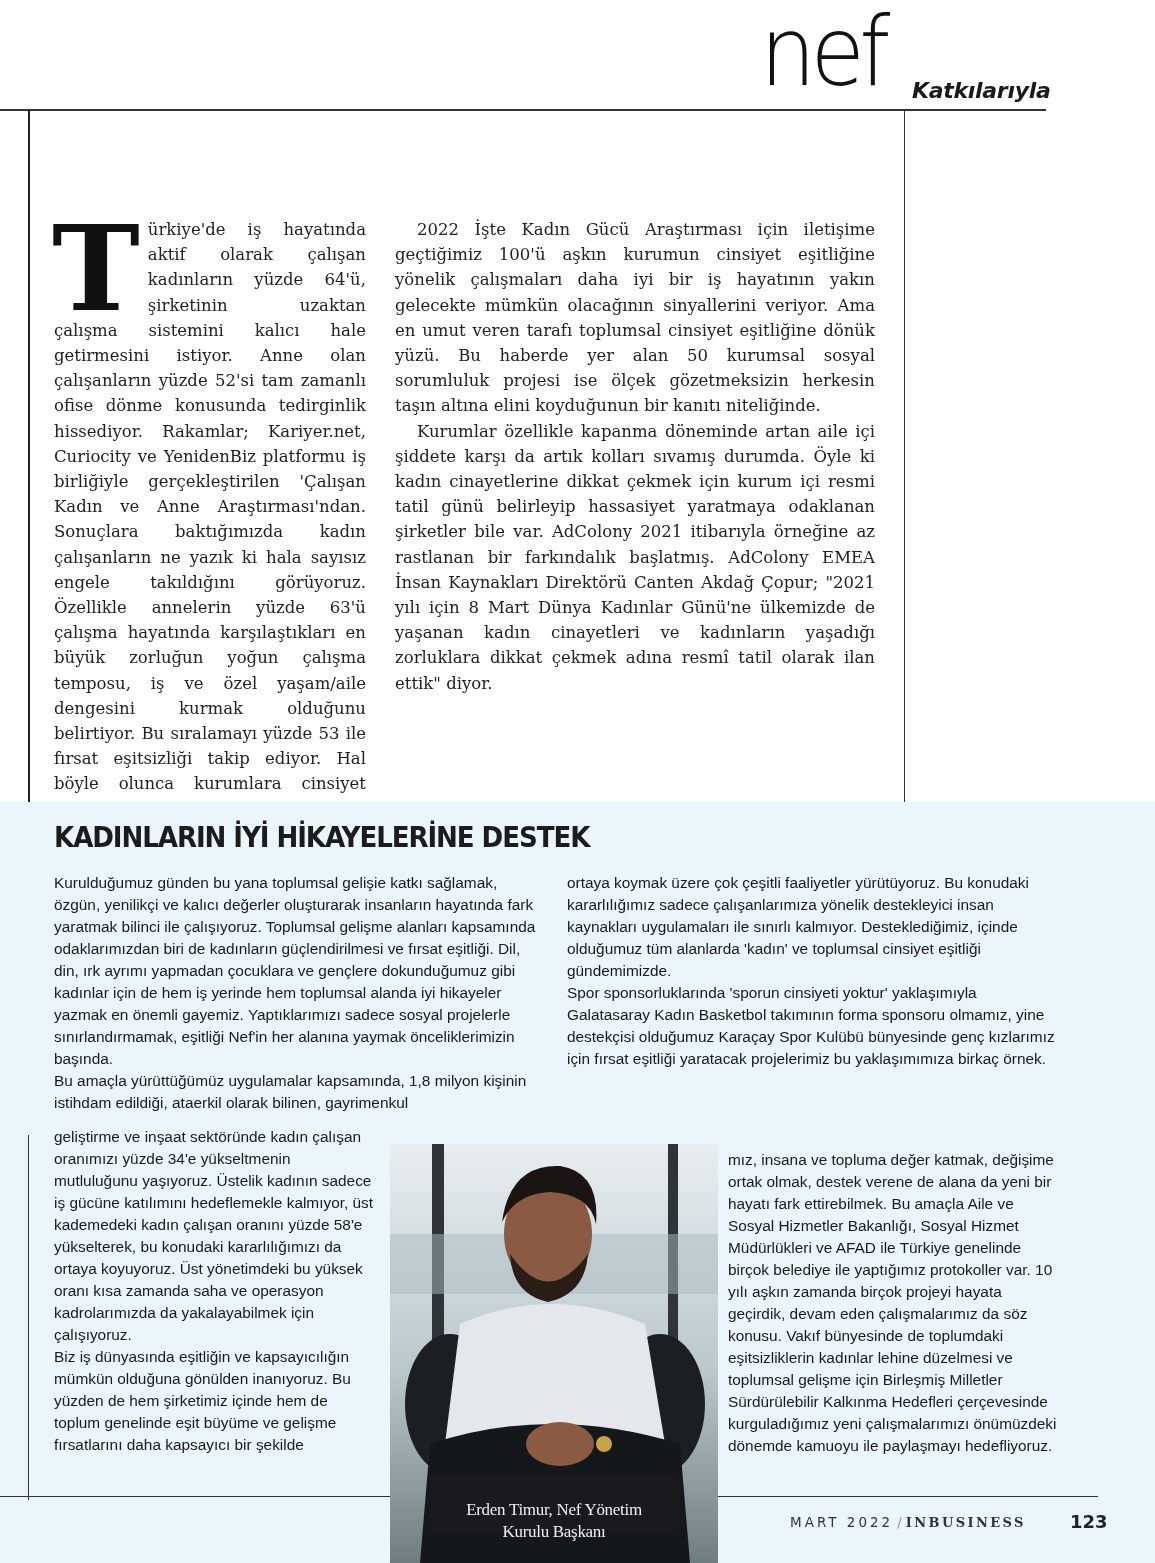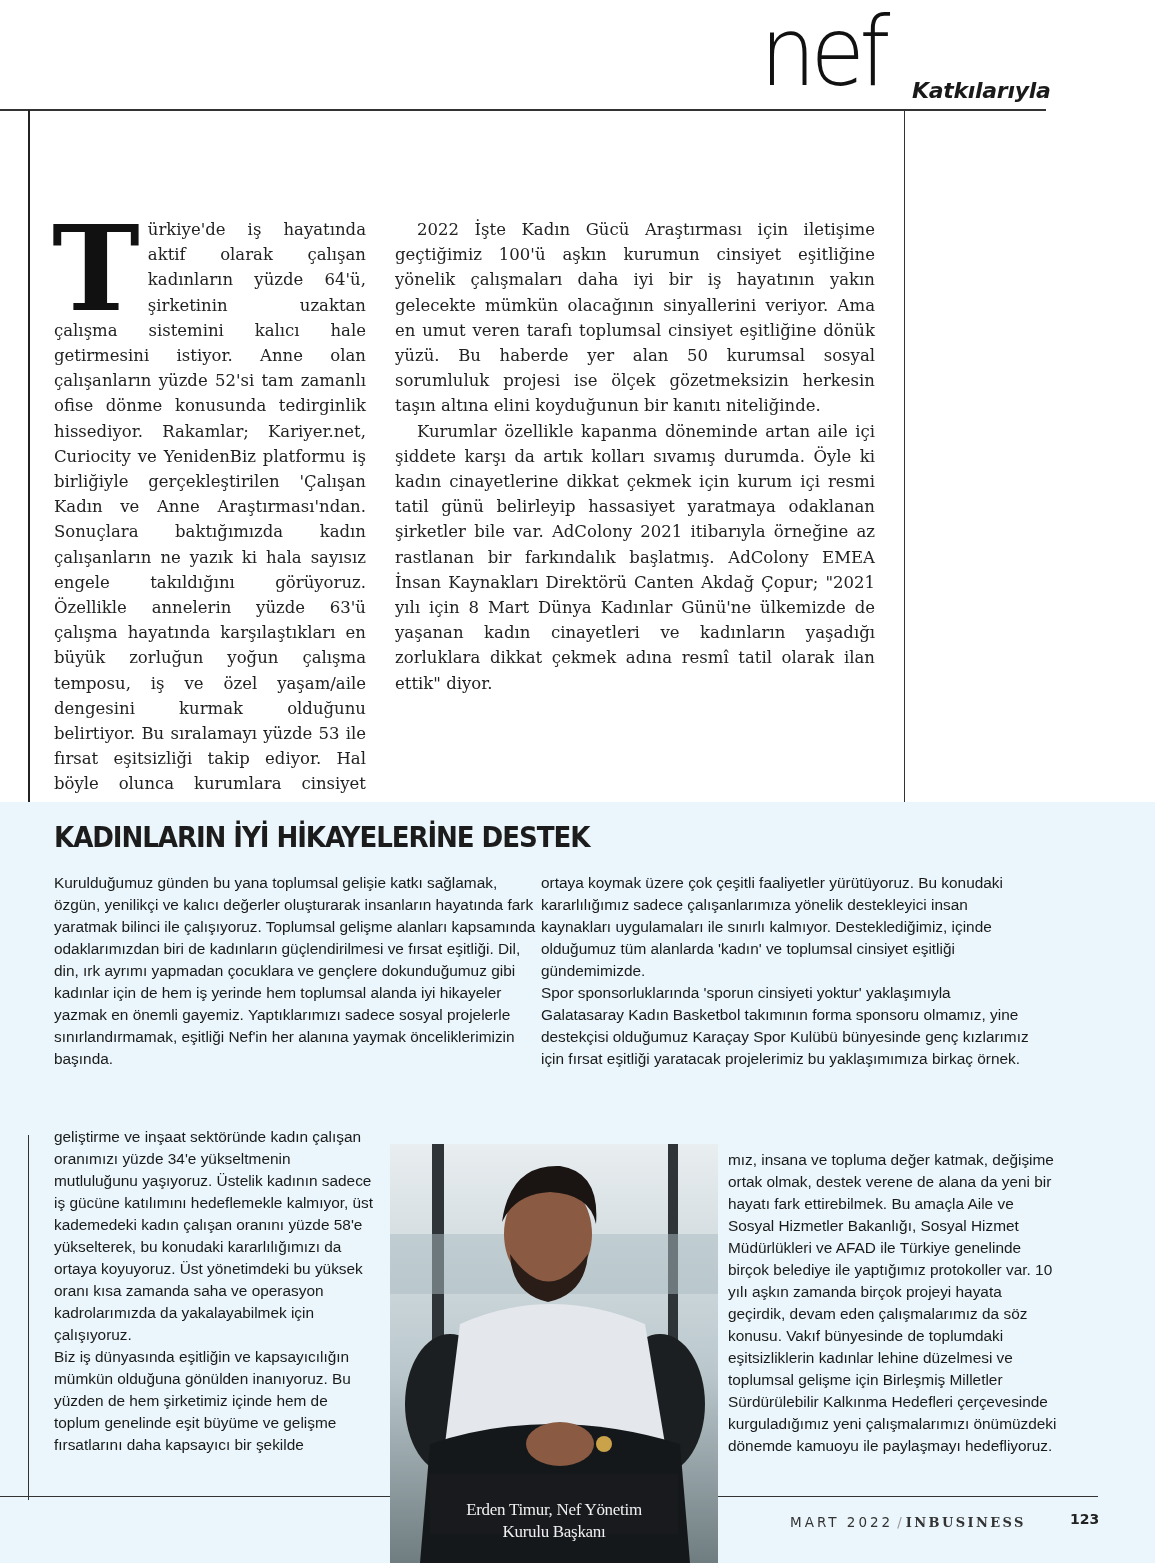--- a/index.html
+++ b/index.html
@@ -18,33 +18,33 @@
   .col2 { left:395px; top:217px; width:480px; }
   .dropcap { float:left; font-family:"DejaVu Serif", serif; font-size:118px; line-height:92px; font-weight:bold; margin:6px 8px 0 -2px; color:#111; }
   .indent { text-indent:22px; }
   
   .box { left:0; top:802px; width:1155px; height:761px; background:#eaf6fb; }
   .box-heading { left:54px; top:820px; font-family:"DejaVu Sans", sans-serif; font-weight:bold; font-size:29px; color:#1c1c1c; letter-spacing:-1.2px; transform:scaleX(0.9); transform-origin:left top; }
   .sans { font-family:"Liberation Sans", sans-serif; font-size:15.4px; line-height:22px; color:#1a1a1a; }
   .sans p { margin:0; }
   .bcol1 { left:54px; top:872px; width:490px; }
   .bcol1b { left:54px; top:1126px; width:320px; }
-  .bcol2 { left:541px; top:872px; width:490px; }
+  .bcol2 { left:567px; top:872px; width:490px; }
   .bcol2b { left:728px; top:1149px; width:330px; }
   .box-left-vrule { left:28px; top:1135px; width:1px; height:365px; background:#333; }
   .box-bottom-rule-l { left:0; top:1496px; width:390px; height:1px; background:#333; }
   .box-bottom-rule-r { left:718px; top:1496px; width:380px; height:1px; background:#333; }
   
   .photo { left:390px; top:1144px; width:328px; height:419px; overflow:hidden; background:#2a2f33; }
   .caption { left:0; width:100%; top:355px; text-align:center; font-family:"Liberation Serif", serif; color:#f0f0f0; font-size:17px; line-height:22px; letter-spacing:-0.3px; }
   
   .footer { left:790px; top:1514px; font-family:"DejaVu Sans", sans-serif; font-size:13.5px; letter-spacing:3px; color:#333; }
   .footer .sep { color:#999; margin:0 4px; letter-spacing:0; }
   .footer .pub { font-family:"DejaVu Serif", serif; font-weight:bold; letter-spacing:2.4px; font-size:13px; }
-  .pagenum { left:1070px; top:1511px; font-family:"DejaVu Sans", sans-serif; font-weight:bold; font-size:14px; color:#222; }
+  .pagenum { left:1070px; top:1511px; font-family:"DejaVu Sans", sans-serif; font-weight:bold; font-size:18px; color:#222; }
 </style>
 </head>
 <body>
 
 <div class="abs logo">nef</div>
 <div class="abs katki">Katkılarıyla</div>
 <div class="abs top-rule"></div>
 <div class="abs left-vrule"></div>
 <div class="abs right-vrule"></div>
 
@@ -55,20 +55,21 @@
 <div class="abs col col2">
   <p class="indent">2022 İşte Kadın Gücü Araştırması için iletişime geçtiğimiz 100'ü aşkın kurumun cinsiyet eşitliğine yönelik çalışmaları daha iyi bir iş hayatının yakın gelecekte mümkün olacağının sinyallerini veriyor. Ama en umut veren tarafı toplumsal cinsiyet eşitliğine dönük yüzü. Bu haberde yer alan 50 kurumsal sosyal sorumluluk projesi ise ölçek gözetmeksizin herkesin taşın altına elini koyduğunun bir kanıtı niteliğinde.</p>
   <p class="indent">Kurumlar özellikle kapanma döneminde artan aile içi şiddete karşı da artık kolları sıvamış durumda. Öyle ki kadın cinayetlerine dikkat çekmek için kurum içi resmi tatil günü belirleyip hassasiyet yaratmaya odaklanan şirketler bile var. AdColony 2021 itibarıyla örneğine az rastlanan bir farkındalık başlatmış. AdColony EMEA İnsan Kaynakları Direktörü Canten Akdağ Çopur; "2021 yılı için 8 Mart Dünya Kadınlar Günü'ne ülkemizde de yaşanan kadın cinayetleri ve kadınların yaşadığı zorluklara dikkat çekmek adına resmî tatil olarak ilan ettik" diyor.</p>
 </div>
 
 <div class="abs box"></div>
 <div class="abs box-heading">KADINLARIN İYİ HİKAYELERİNE DESTEK</div>
 
 <div class="abs sans bcol1">
   <p>Kurulduğumuz günden bu yana toplumsal gelişie katkı sağlamak, özgün, yenilikçi ve kalıcı değerler oluşturarak insanların hayatında fark yaratmak bilinci ile çalışıyoruz. Toplumsal gelişme alanları kapsamında odaklarımızdan biri de kadınların güçlendirilmesi ve fırsat eşitliği. Dil, din, ırk ayrımı yapmadan çocuklara ve gençlere dokunduğumuz gibi kadınlar için de hem iş yerinde hem toplumsal alanda iyi hikayeler yazmak en önemli gayemiz. Yaptıklarımızı sadece sosyal projelerle sınırlandırmamak, eşitliği Nef'in her alanına yaymak önceliklerimizin başında.</p>
+  <p>Bu amaçla yürüttüğümüz uygulamalar kapsamında, 1,8 milyon kişinin istihdam edildiği, ataerkil olarak bilinen, gayrimenkul</p>
 </div>
 <div class="abs sans bcol1b">
   <p>geliştirme ve inşaat sektöründe kadın çalışan oranımızı yüzde 34'e yükseltmenin mutluluğunu yaşıyoruz. Üstelik kadının sadece iş gücüne katılımını hedeflemekle kalmıyor, üst kademedeki kadın çalışan oranını yüzde 58'e yükselterek, bu konudaki kararlılığımızı da ortaya koyuyoruz. Üst yönetimdeki bu yüksek oranı kısa zamanda saha ve operasyon kadrolarımızda da yakalayabilmek için çalışıyoruz.</p>
   <p>Biz iş dünyasında eşitliğin ve kapsayıcılığın mümkün olduğuna gönülden inanıyoruz. Bu yüzden de hem şirketimiz içinde hem de toplum genelinde eşit büyüme ve gelişme fırsatlarını daha kapsayıcı bir şekilde</p>
 </div>
 <div class="abs sans bcol2">
   <p>ortaya koymak üzere çok çeşitli faaliyetler yürütüyoruz. Bu konudaki kararlılığımız sadece çalışanlarımıza yönelik destekleyici insan kaynakları uygulamaları ile sınırlı kalmıyor. Desteklediğimiz, içinde olduğumuz tüm alanlarda 'kadın' ve toplumsal cinsiyet eşitliği gündemimizde.</p>
   <p>Spor sponsorluklarında 'sporun cinsiyeti yoktur' yaklaşımıyla Galatasaray Kadın Basketbol takımının forma sponsoru olmamız, yine destekçisi olduğumuz Karaçay Spor Kulübü bünyesinde genç kızlarımız için fırsat eşitliği yaratacak projelerimiz bu yaklaşımımıza birkaç örnek.</p>
 </div>
 <div class="abs sans bcol2b">

